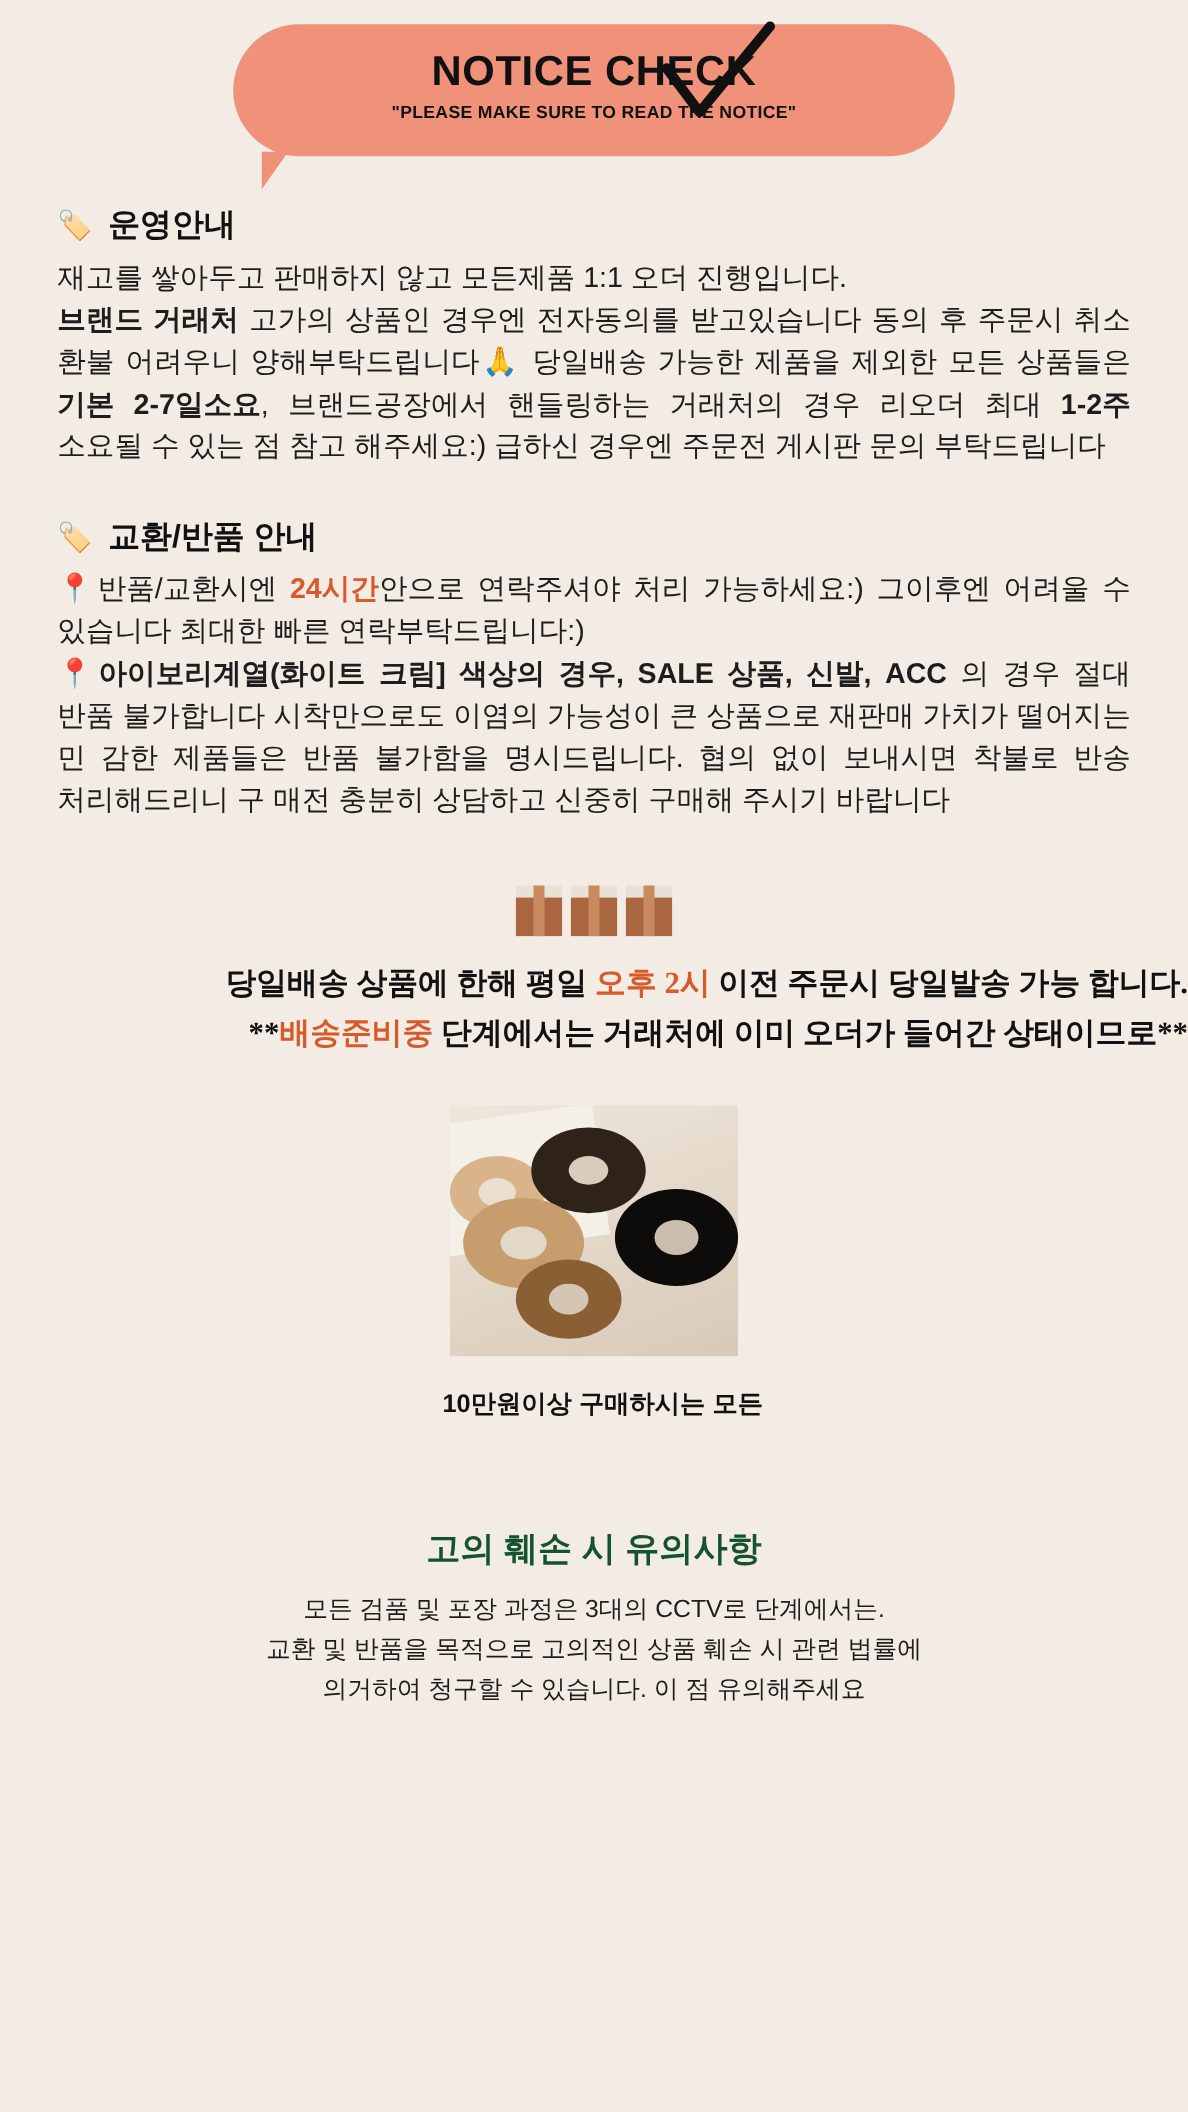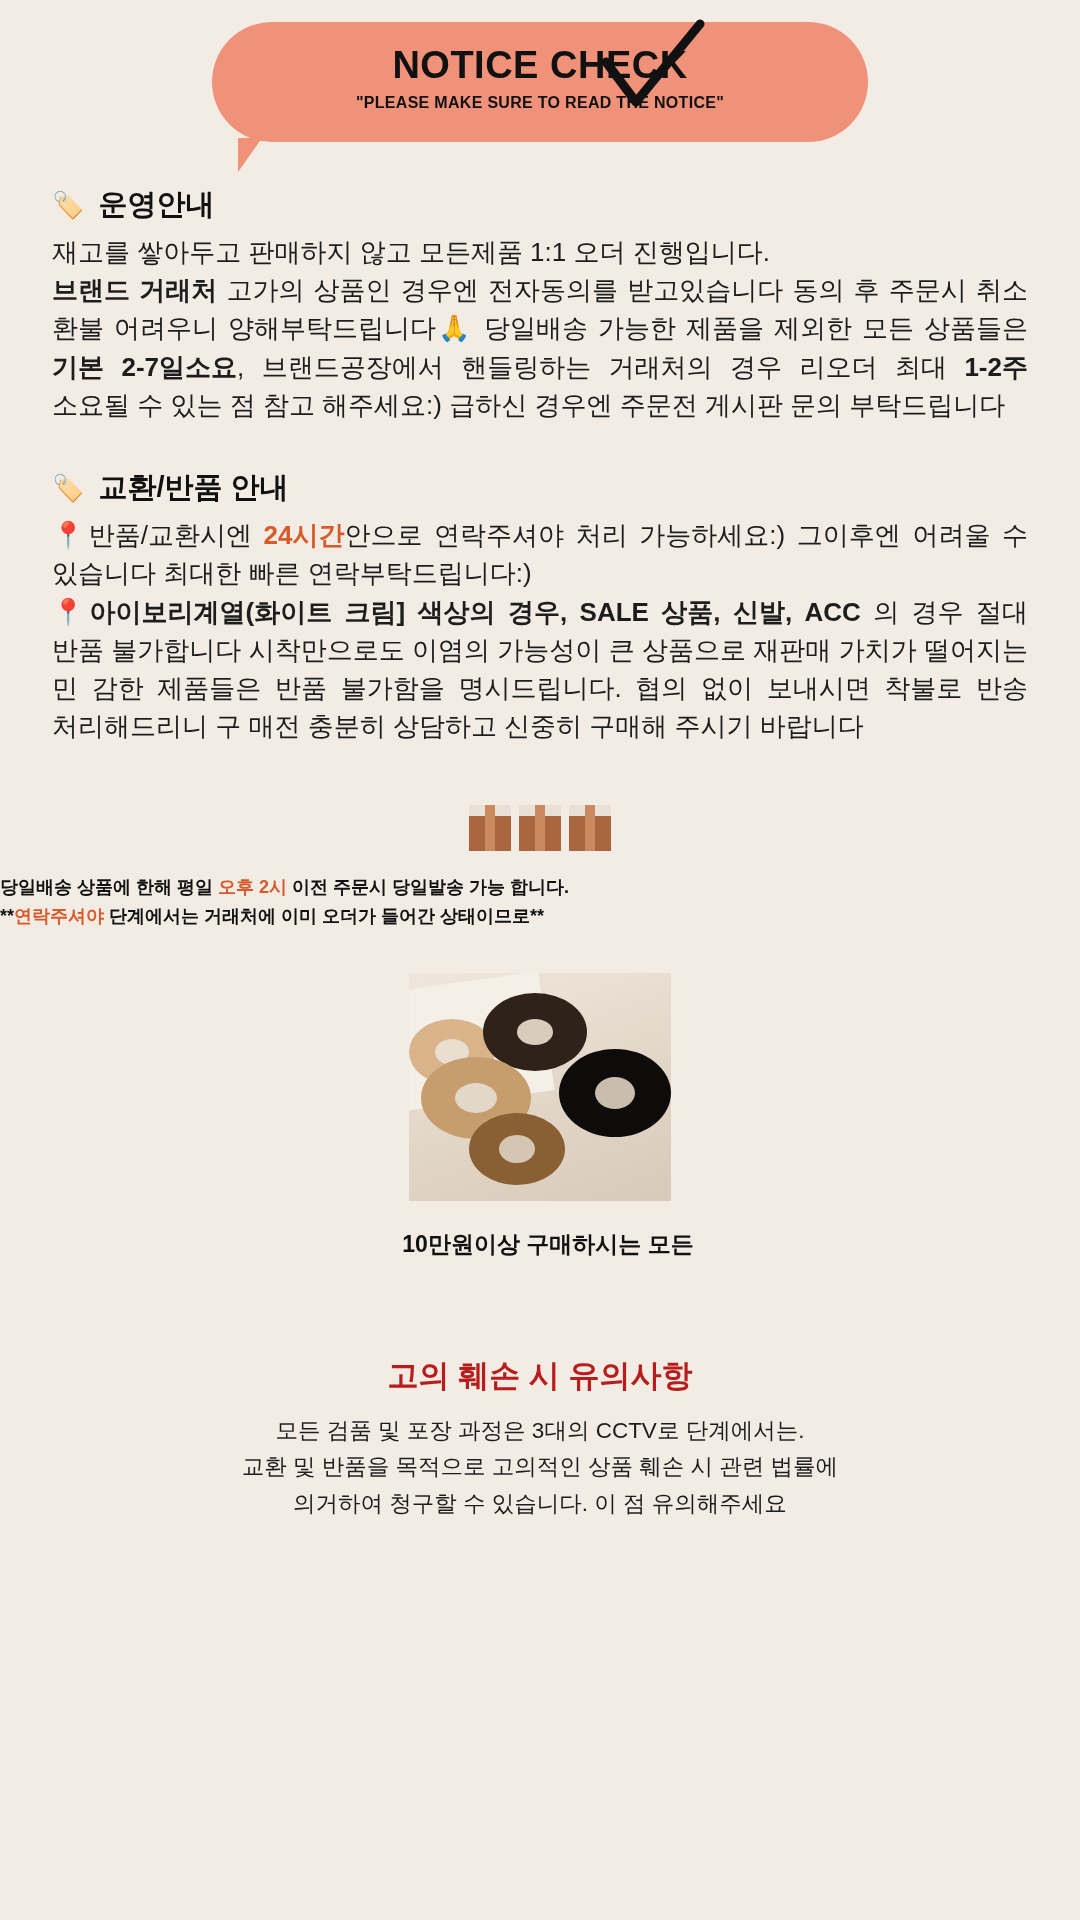--- a/index.html
+++ b/index.html
@@ -110,25 +110,26 @@
     margin-top: 60px;
     margin-bottom: 22px;
   }
   .pkg { width: 42px; height: 46px; position: relative; }
   .pkg .top { position: absolute; left: 0; top: 0; width: 42px; height: 11px; background: #e9e1d6; }
   .pkg .body { position: absolute; left: 0; top: 11px; width: 42px; height: 35px; background: #a9663f; }
   .pkg .tape { position: absolute; left: 16px; top: 0; width: 10px; height: 46px; background: #c98a5f; }
 
   
   .ship {
-    text-align: left;
-    font-size: 18px;
+    text-align: right;
+    font-size: 28px;
     font-weight: 700;
     line-height: 1.6;
     color: #111;
+    font-family: Liberation Serif, serif;
   }
 
   
   .photo-wrap {
     display: flex;
     justify-content: center;
     margin-top: 42px;
   }
   .photo {
     width: 262px;
@@ -163,21 +164,21 @@
   }
 
   
   .damage {
     margin-top: 92px;
     text-align: center;
   }
   .damage-title {
     font-size: 31px;
     font-weight: 700;
-    color: #b91c1c;
+    color: #14532d;
     margin-bottom: 16px;
   }
   .damage-body {
     font-size: 22.5px;
     line-height: 1.62;
     color: #1d1d1d;
   }
 </style>
 </head>
 <body>
@@ -229,21 +230,21 @@
       <div class="body"></div>
       <div class="tape"></div>
     </div>
 </div>
 
 <div class="ship">
   <div>
     <span>당일배송 상품에 한해 평일 </span><span class="hl-orange">오후 2시</span><span> 이전 주문시 당일발송 가능 합니다.</span>
   </div>
   <div>
-    <span>**</span><span class="hl-orange">연락주셔야</span><span> 단계에서는 거래처에 이미 오더가 들어간 상태이므로**</span>
+    <span>**</span><span class="hl-orange">배송준비중</span><span> 단계에서는 거래처에 이미 오더가 들어간 상태이므로**</span>
   </div>
 </div>
 
 <div class="photo-wrap">
   <div class="photo">
     <div class="ph-bg"></div>
     <div class="ph-paper"></div>
     <div class="scr s-lt"></div>
     <div class="scr s-dkbrown"></div>
     <div class="scr s-tan"></div>

